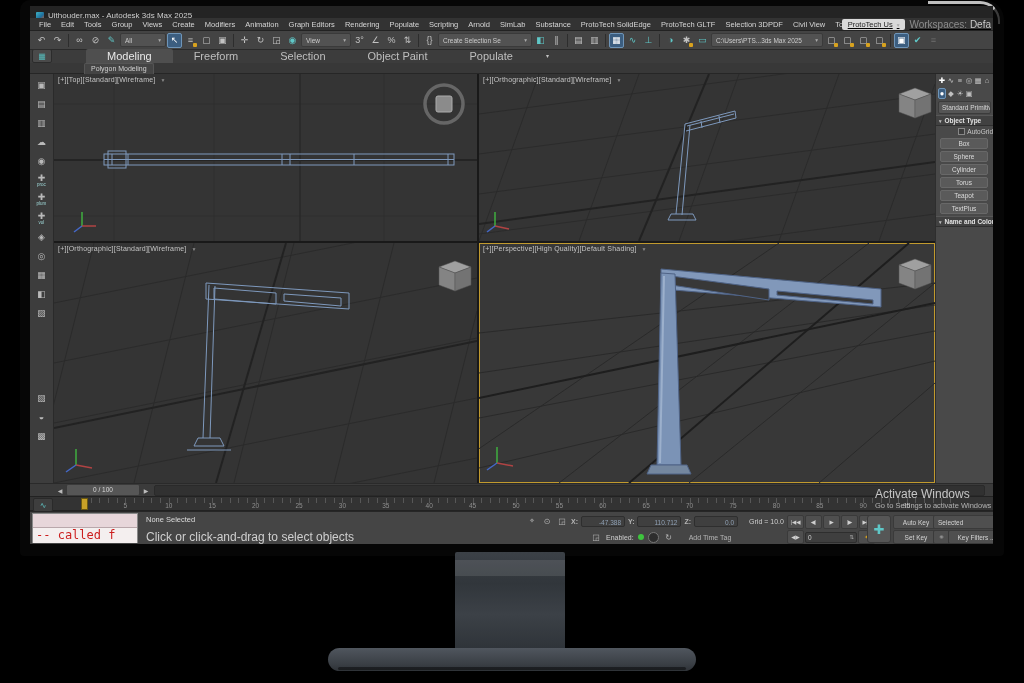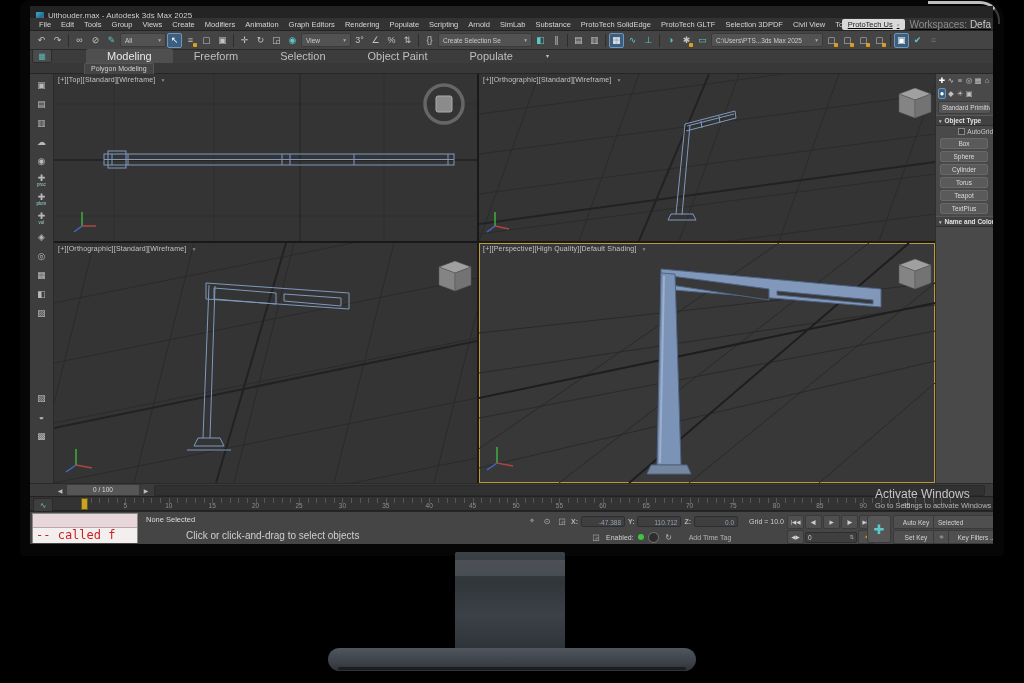--- a/index.html
+++ b/index.html
@@ -92,21 +92,21 @@
     background:repeating-linear-gradient(90deg,#575757 0,#575757 1px,transparent 1px,transparent 8.68px);}
   .rlabel{position:absolute;top:5px;font-size:6.5px;color:#8f8f8f;transform:translateX(-50%);}
   .tb-marker{position:absolute;left:5px;top:1px;width:7px;height:12px;background:#c9a227;border:1px solid #6b5a12;box-sizing:border-box;}
   
   .statusbar{position:absolute;left:0;top:505px;width:100%;height:33px;background:#454545;border-top:1px solid #262626;box-sizing:border-box;}
   .listener{position:absolute;left:2px;top:1px;width:106px;height:30px;border:1px solid #8a8a8a;box-sizing:border-box;}
   .listener .lrow1{height:13px;background:#e7d6da;border-bottom:1px solid #b9a7ab;}
   .listener .lrow2{height:15px;background:#f4efef;font-family:"DejaVu Sans Mono",monospace;
     font-size:12px;color:#cc1f1f;line-height:15px;padding-left:3px;white-space:nowrap;overflow:hidden;}
   .st-sel{position:absolute;left:116px;top:3px;font-size:7.5px;color:#dcdcdc;}
-  .st-prompt{position:absolute;left:116px;top:18px;font-size:10px;color:#cfcfcf;margin-left:40px;}
+  .st-prompt{position:absolute;left:116px;top:18px;font-size:12px;color:#cfcfcf;}
   .mini-ico{display:inline-flex;align-items:center;justify-content:center;width:12px;height:12px;font-size:8px;color:#b5b5b5;}
   .coords{position:absolute;left:496px;top:3px;display:flex;align-items:center;gap:3px;}
   .axlabel{font-size:7px;color:#b5b5b5;font-weight:bold;}
   .axbox{width:44px;height:11px;background:#3f3f3f;border:1px solid #2e2e2e;border-radius:2px;
     font-size:6.5px;color:#8fa0b4;text-align:right;line-height:11px;padding-right:3px;box-sizing:border-box;}
   .gridlbl{font-size:7px;color:#cfcfcf;margin-left:8px;white-space:nowrap;}
   .row2mid{position:absolute;left:560px;top:19px;display:flex;align-items:center;gap:4px;}
   .enlbl{font-size:7px;color:#cfcfcf;}
   .gdot{width:6px;height:6px;border-radius:50%;background:#3ec43e;}
   .gtoggle{width:9px;height:9px;border-radius:50%;background:#2d2d2d;border:1px solid #777;}

